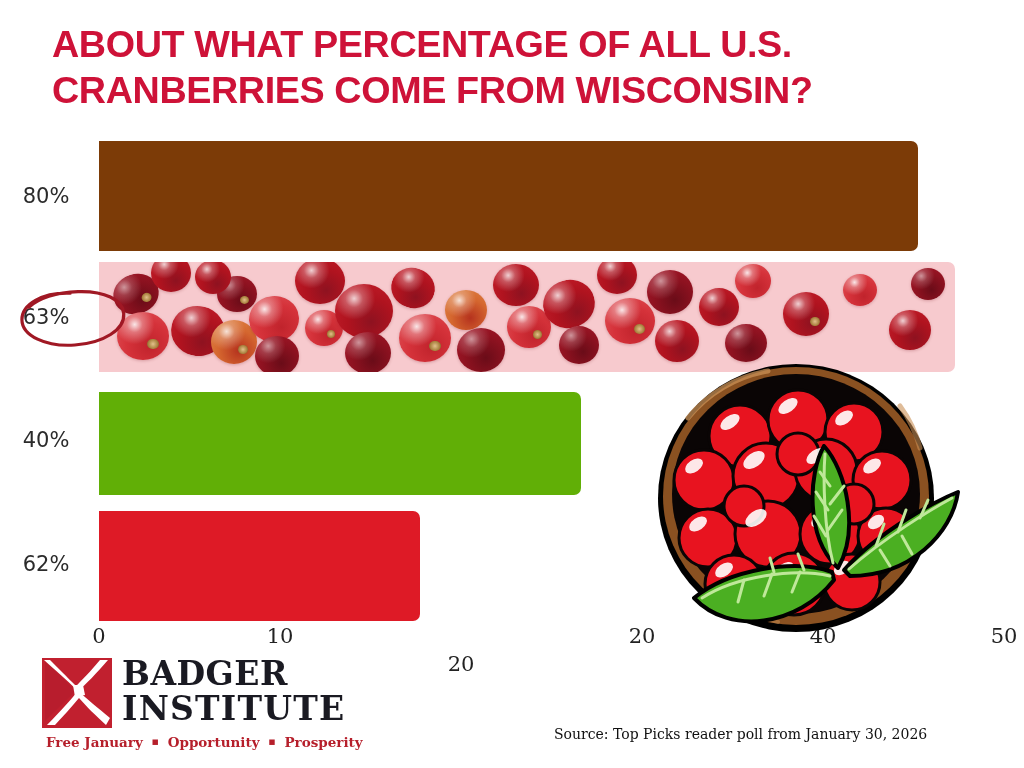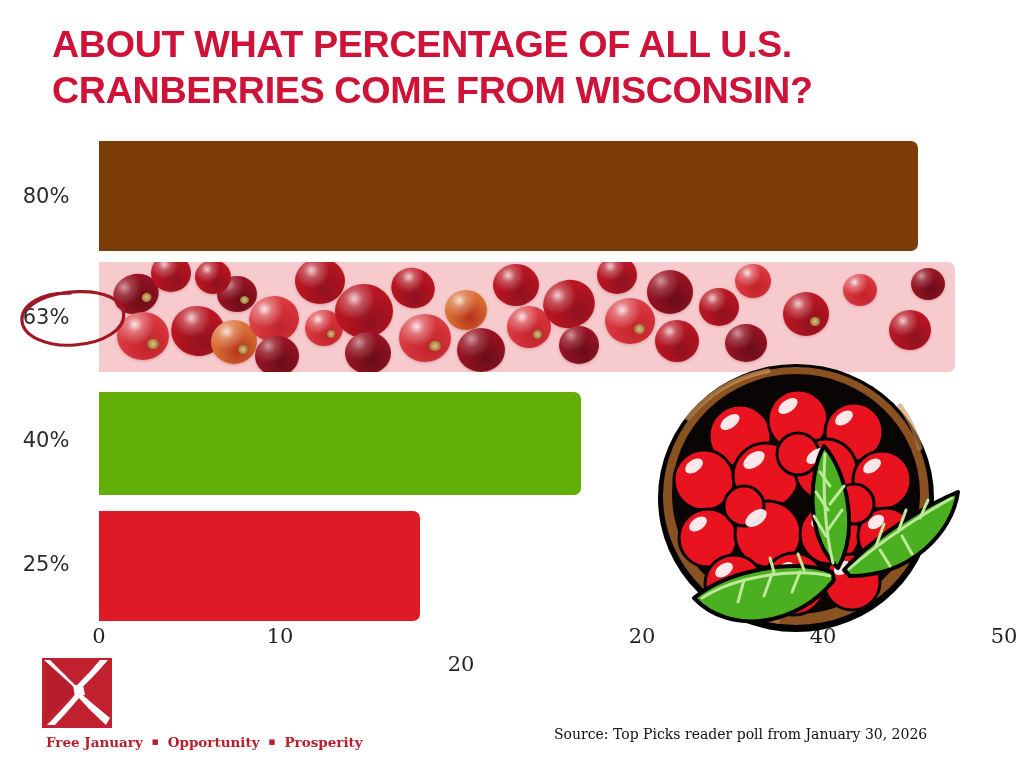--- a/index.html
+++ b/index.html
@@ -257,21 +257,21 @@
       <span class="berry dark" style="left:812px; top:6px;   width:34px; height:32px;"></span>
     </div>
 
     <div class="bar bar-green" style="top:392px; height:103px; width:482px;"></div>
 
     <div class="bar bar-red" style="top:511px; height:110px; width:321px;"></div>
 
     <div class="ylabel" style="top:184px;">80%</div>
     <div class="ylabel" style="top:305px;">63%</div>
     <div class="ylabel" style="top:428px;">40%</div>
-    <div class="ylabel" style="top:552px;">25%</div>
+    <div class="ylabel" style="top:552px;">62%</div>
 
     <svg class="circle-annot" viewBox="0 0 120 72">
       <path d="M 58 10 C 30 7, 9 18, 8 33 C 7 49, 30 62, 59 62 C 88 62, 110 50, 110 34 C 110 20, 92 10, 66 9 C 44 8, 26 13, 16 21" fill="none" stroke="#A01824" stroke-width="3.2" stroke-linecap="round" transform="rotate(-4 60 36)"></path>
     </svg>
 
     <div class="xlabel" style="left:69px;">0</div>
     <div class="xlabel" style="left:250px;">10</div>
     <div class="xlabel" style="left:431px;margin-top:28px;">20</div>
     <div class="xlabel" style="left:612px;">20</div>
     <div class="xlabel" style="left:793px;">40</div>
@@ -346,20 +346,24 @@
   <div class="source">Source: Top Picks reader poll from January 30, 2026</div>
 
   <div class="logo">
     <svg class="logo-mark" viewBox="0 0 70 70">
       <rect x="0" y="0" width="70" height="70" fill="#C1202F"></rect>
       <path d="M 3 3 L 34 33 L 3 63 Z" fill="#A8192A" opacity="0.35"></path>
       <path d="M 2 2 C 20 18, 30 27, 36 33 C 44 26, 54 16, 66 2 L 58 2 C 48 14, 40 22, 34 28 C 26 20, 14 8, 8 2 Z" fill="#FFFFFF"></path>
       <path d="M 36 33 C 30 40, 20 52, 5 67 L 13 67 C 26 53, 32 46, 37 40 C 44 48, 54 58, 64 67 L 68 60 C 56 50, 44 40, 36 33 Z" fill="#FFFFFF"></path>
       <path d="M 31 27 L 41 27 L 43 37 L 33 39 Z" fill="#FFFFFF"></path>
     </svg>
+    <div class="logo-word">
+      <div class="l1">BADGER</div>
+      <div class="l2">INSTITUTE</div>
+    </div>
     <div class="logo-tag">
       <span>Free January</span>
       <span class="sep">▪</span>
       <span>Opportunity</span>
       <span class="sep">▪</span>
       <span>Prosperity</span>
     </div>
   </div>
 
 </div>

